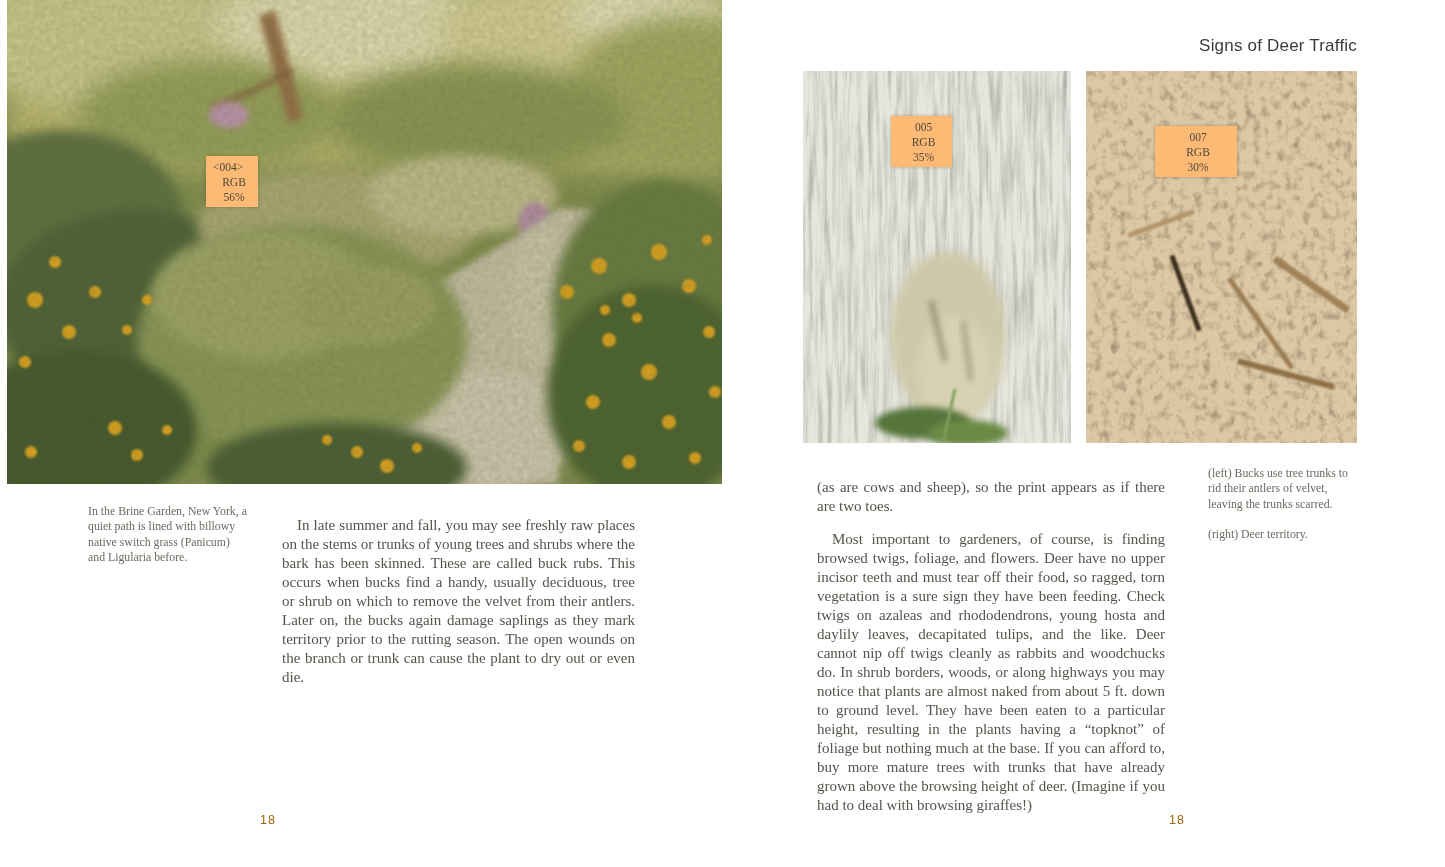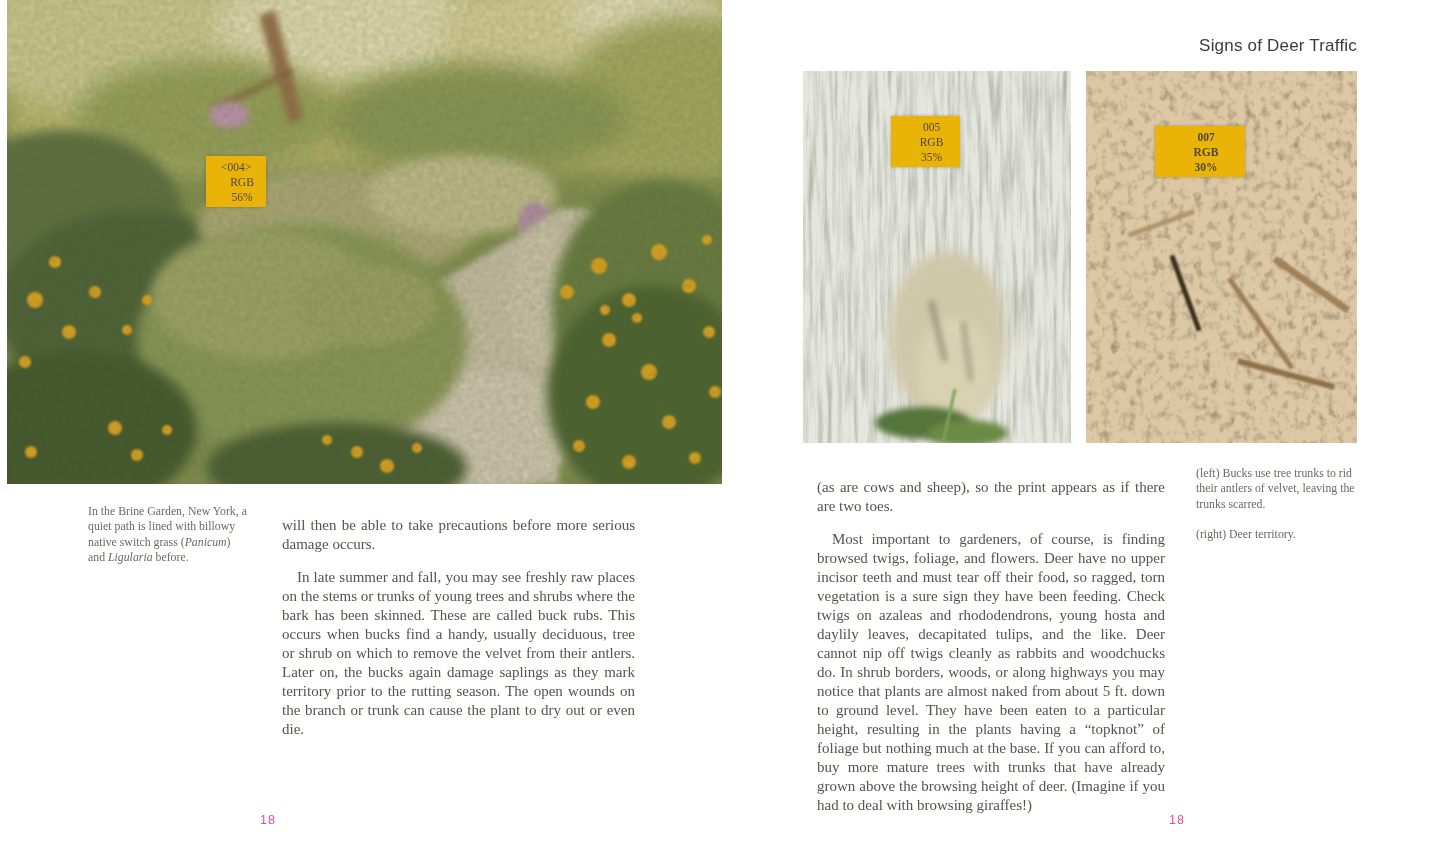--- a/index.html
+++ b/index.html
@@ -11,56 +11,56 @@
   }
   .abs{position:absolute;}
   
   .photo{position:absolute;overflow:hidden;}
   .photo svg{display:block;width:100%;height:100%;}
   #garden-photo{left:7px;top:0;width:715px;height:484px;}
   #bark-photo{left:803px;top:71px;width:268px;height:372px;}
   #mulch-photo{left:1086px;top:71px;width:271px;height:372px;}
   
   .swatch{
-    position:absolute;background:#eab308;color:#4e483e;
+    position:absolute;background:#fdba74;color:#4e483e;
     font-size:11.5px;line-height:14.8px;text-align:center;
-    padding:4px 0 3px 12px;box-shadow:0 0 3px rgba(60,50,30,.35);
+    padding:4px 0 3px 4px;box-shadow:0 0 3px rgba(60,50,30,.35);
     z-index:5;
   }
   #swatch-004{left:206px;top:156px;width:48px;}
   #swatch-004 .sw-id{text-align:left;padding-left:3px;}
   #swatch-005{left:891px;top:116px;width:57px;}
-  #swatch-007{left:1155px;top:126px;width:78px;font-weight:bold;}
+  #swatch-007{left:1155px;top:126px;width:78px;}
   
   .running-header{
     position:absolute;right:88px;top:36px;
     font-family:"Liberation Sans","DejaVu Sans",sans-serif;
     font-size:17px;color:#3b3b3d;letter-spacing:.2px;
   }
   
   .caption{
     font-size:11.8px;line-height:15.3px;color:#6e695e;
   }
   #caption-left{left:88px;top:504px;width:160px;}
   #captions-right{left:1196px;top:466px;width:166px;}
-  #captions-right p{margin:0 0 15px 0;}
-  .it{font-style:italic;}
+  #captions-right p{margin:0 0 15px 12px;}
+  .it{}
   
   .bodycol{
     position:absolute;
     font-size:15px;line-height:19px;text-align:justify;color:#57534b;
   }
   #col-left{left:268px;top:502px;width:381px;}
   #col-right{left:803px;top:464px;width:376px;}
   .bodycol p{margin:14px;}
   .bodycol p.indent{text-indent:15px;}
   
   .folio{
     position:absolute;top:813px;width:34px;text-align:center;
-    font-size:12.5px;letter-spacing:1px;color:#ec4899;
+    font-size:12.5px;letter-spacing:1px;color:#a16207;
     font-family:"Liberation Sans","DejaVu Sans",sans-serif;
   }
   #folio-left{left:251px;}
   #folio-right{left:1160px;}
 </style>
 </head>
 <body>
 
 <div class="photo" id="garden-photo">
   <svg viewBox="0 0 715 484" preserveAspectRatio="none">
@@ -151,21 +151,20 @@
 
 <div class="swatch" id="swatch-004">
   <div class="sw-id">&lt;004&gt;</div>
   <div>RGB</div>
   <div>56%</div>
 </div>
 
 <div class="abs caption" id="caption-left"><span>In the Brine Garden, New York, a quiet path is lined with billowy native switch grass (</span><span class="it">Panicum</span><span>) and </span><span class="it">Ligularia</span><span> before.</span></div>
 
 <div class="bodycol" id="col-left">
-  <p>will then be able to take precautions before more serious damage occurs.</p>
   <p class="indent">In late summer and fall, you may see freshly raw places on the stems or trunks of young trees and shrubs where the bark has been skinned. These are called buck rubs. This occurs when bucks find a handy, usually deciduous, tree or shrub on which to remove the velvet from their antlers. Later on, the bucks again damage saplings as they mark territory prior to the rutting season. The open wounds on the branch or trunk can cause the plant to dry out or even die.</p>
 </div>
 
 <div class="folio" id="folio-left">18</div>
 
 <div class="running-header">Signs of Deer Traffic</div>
 
 <div class="photo" id="bark-photo">
   <svg viewBox="0 0 268 372" preserveAspectRatio="none">
     <defs>

